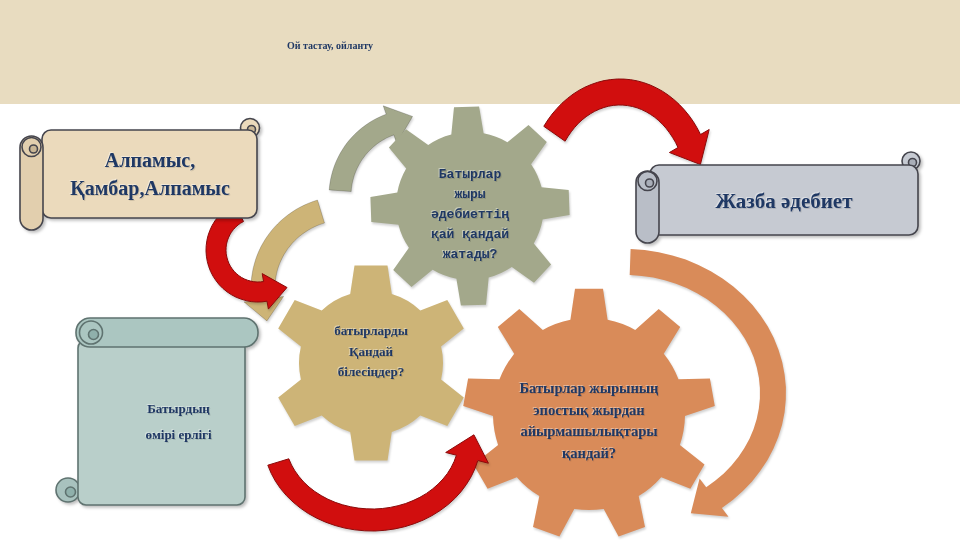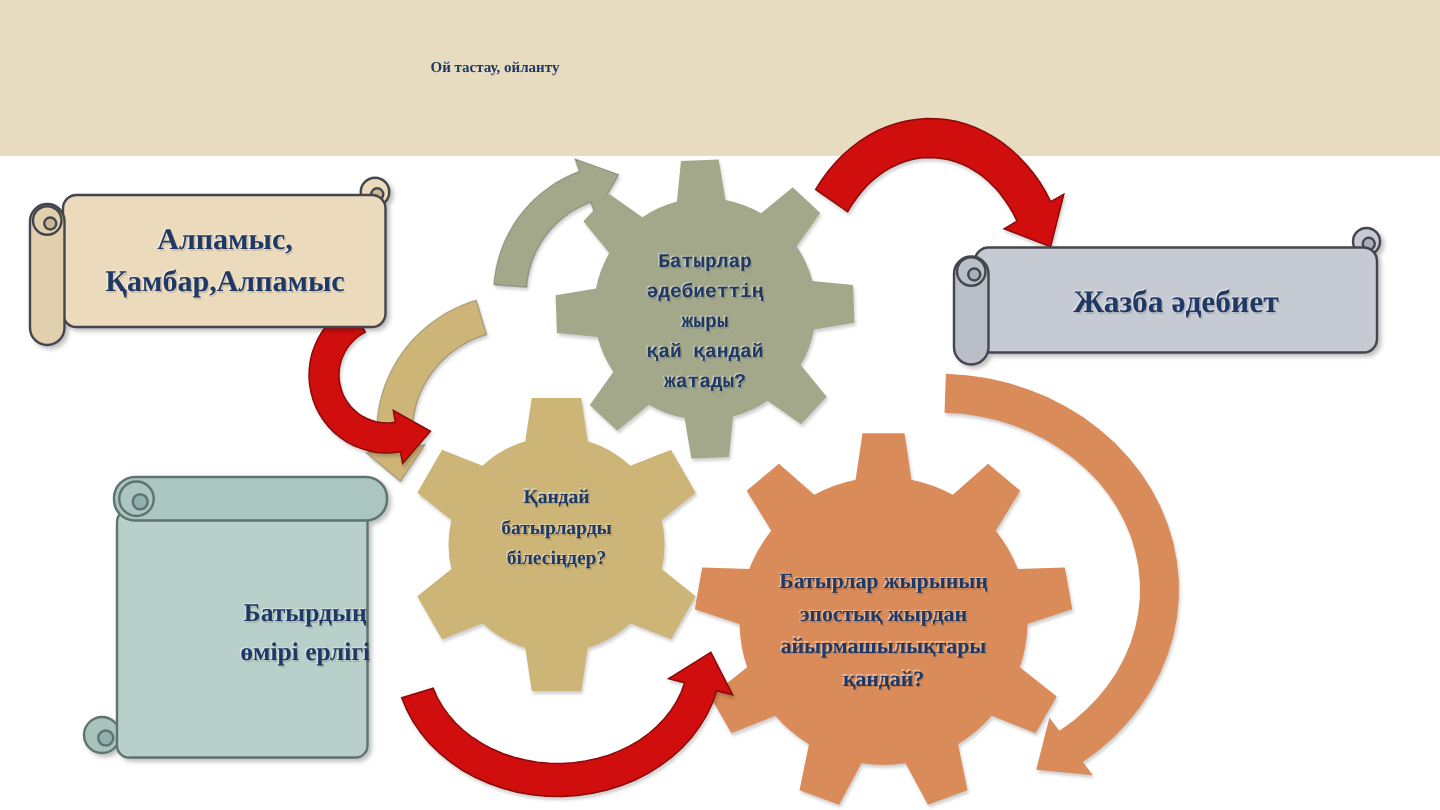--- a/index.html
+++ b/index.html
@@ -15,21 +15,21 @@
   svg.layer{position:absolute;left:0;top:0;}
   .sh{filter:drop-shadow(2px 2px 1.5px rgba(0,0,0,0.25));}
   .gsh{filter:drop-shadow(1px 2px 1px rgba(0,0,0,0.18));}
   .shape-text{
     position:absolute;text-align:center;color:#1f3864;font-weight:bold;
     text-shadow:-1px -1px 0 rgba(255,255,255,0.4), 1px 1px 0 rgba(0,0,0,0.12);
   }
   .t-scroll1{left:45px;top:146px;width:210px;font-size:20px;line-height:28px;}
   .t-gear-olive{left:380px;top:165px;width:180px;font-size:13px;line-height:20px;font-family:Liberation Mono, monospace;}
   .t-banner{left:652px;top:188px;width:264px;font-size:21px;line-height:26px;}
-  .t-scroll2{left:78px;top:396px;width:201px;font-size:17px;line-height:26px;margin-left:25px;}
+  .t-scroll2{left:78px;top:396px;width:201px;font-size:13px;line-height:26px;}
   .t-gear-tan{left:286px;top:321px;width:170px;font-size:13px;line-height:20.5px;}
   .t-gear-orange{left:474px;top:378px;width:230px;font-size:14.5px;line-height:21.5px;}
 </style>
 </head>
 <body>
 
 <div class="slide">
 
   <div class="band"></div>
   <div class="slide-title">Ой тастау, ойланту</div>
@@ -82,38 +82,38 @@
     </g>
   </svg>
 
   <div class="shape-text t-scroll1">
     <div>Алпамыс,</div>
     <div>Қамбар,Алпамыс</div>
   </div>
 
   <div class="shape-text t-gear-olive">
     <div>Батырлар</div>
+    <div>жыры</div>
     <div>әдебиеттің</div>
-    <div>жыры</div>
     <div>қай қандай</div>
     <div>жатады?</div>
   </div>
 
   <div class="shape-text t-banner">
     <div>Жазба әдебиет</div>
   </div>
 
   <div class="shape-text t-scroll2">
     <div>Батырдың</div>
     <div>өмірі ерлігі</div>
   </div>
 
   <div class="shape-text t-gear-tan">
+    <div>батырларды</div>
     <div>Қандай</div>
-    <div>батырларды</div>
     <div>білесіңдер?</div>
   </div>
 
   <div class="shape-text t-gear-orange">
     <div>Батырлар жырының</div>
     <div>эпостық жырдан</div>
     <div>айырмашылықтары</div>
     <div>қандай?</div>
   </div>
 

